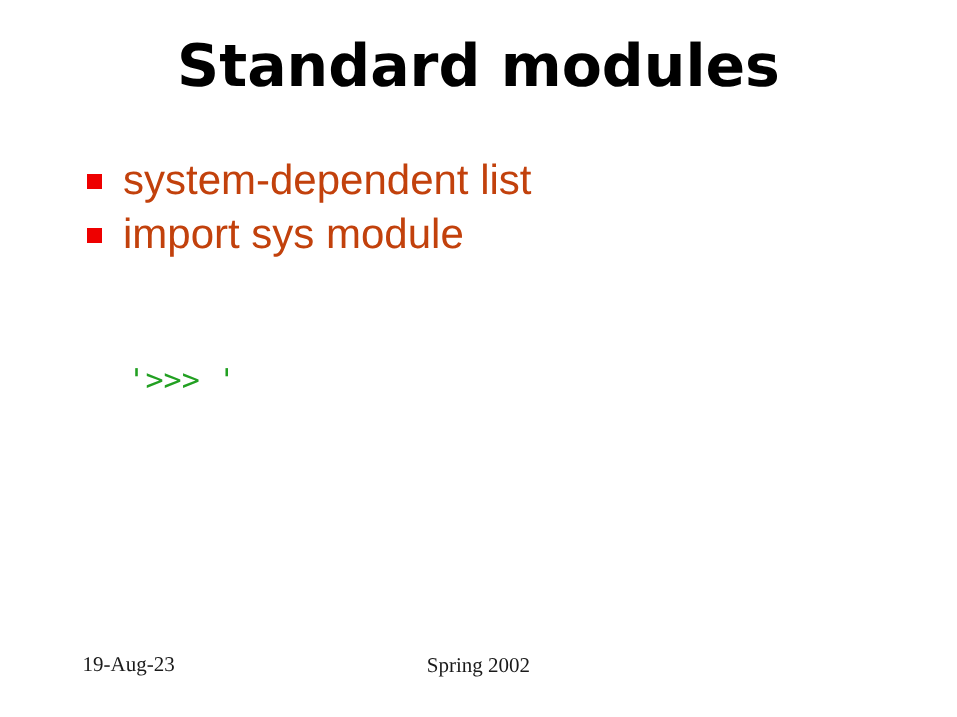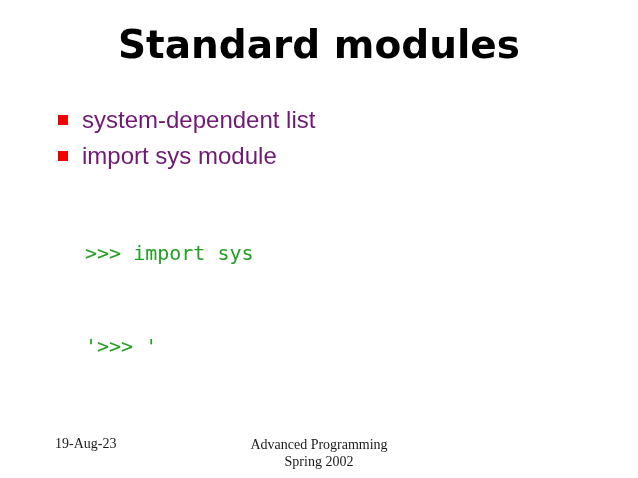--- a/index.html
+++ b/index.html
@@ -46,22 +46,22 @@
     display: inline-block;
     width: 10px;
     height: 10px;
     background: #ee0000;
     margin-right: 14px;
     flex: 0 0 auto;
     transform: translateY(-3px);
   }
   .bullet-text {
     font-family: "Liberation Sans", sans-serif;
-    font-size: 24px;
-    color: #701a75;
+    font-size: 28px;
+    color: #c2410c;
     line-height: 27px;
     white-space: nowrap;
   }
   .code {
     position: absolute;
     top: 176px;
     left: 85px;
     margin: 0;
     font-family: "DejaVu Sans Mono", monospace;
     font-size: 20px;
@@ -108,28 +108,26 @@
       <span class="bullet-marker"></span>
       <span class="bullet-text">system-dependent list</span>
     </div>
     <div class="bullet-row">
       <span class="bullet-marker"></span>
       <span class="bullet-text">import sys module</span>
     </div>
   </div>
 
   <div class="code">
-    <div class="code-line">&gt;&gt;&gt; import sys</div>
     <div class="code-line">'&gt;&gt;&gt; '</div>
     
     
     
   </div>
 
   <div class="footer">
     <span class="footer-date">19-Aug-23</span>
     <div class="footer-center">
-      <div>Advanced Programming</div>
       <div>Spring 2002</div>
     </div>
   </div>
 
 </div>
 
 </body></html>

